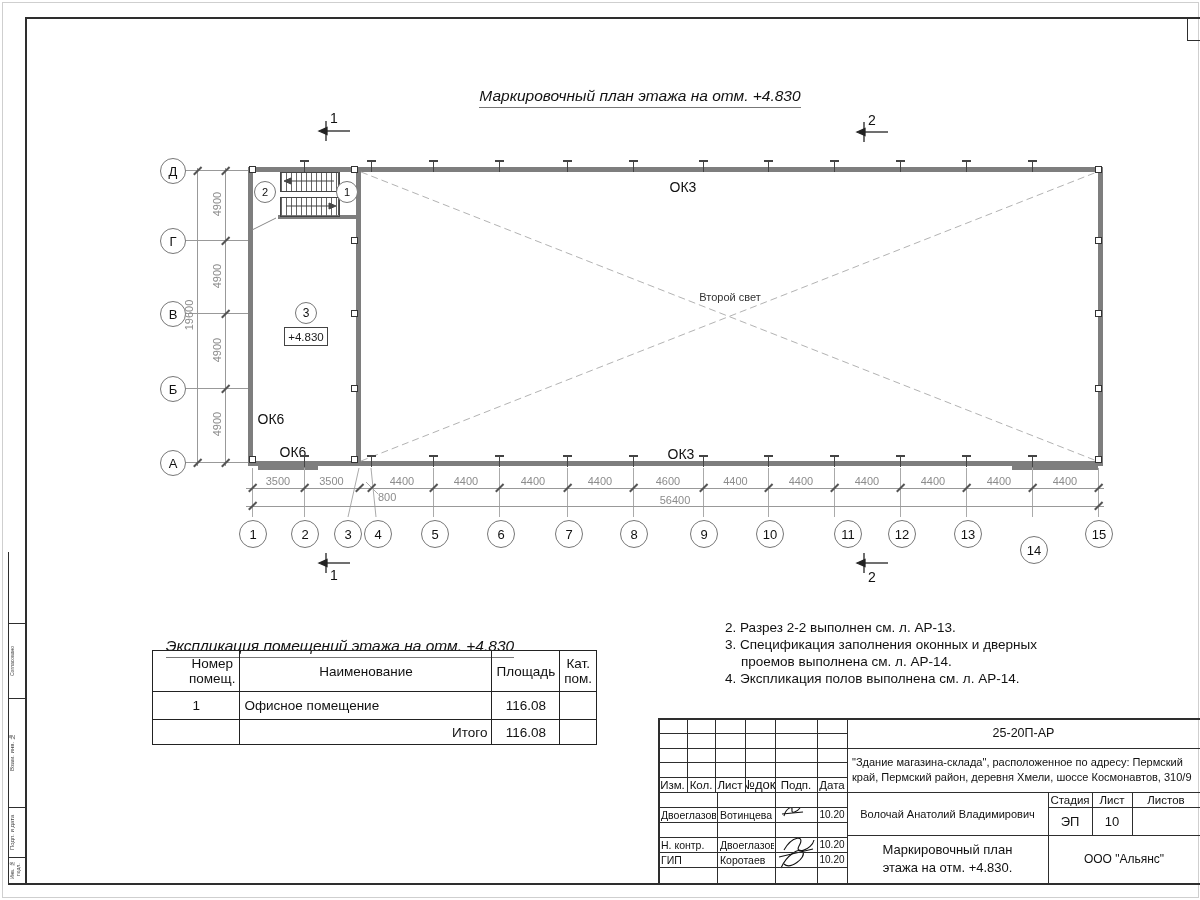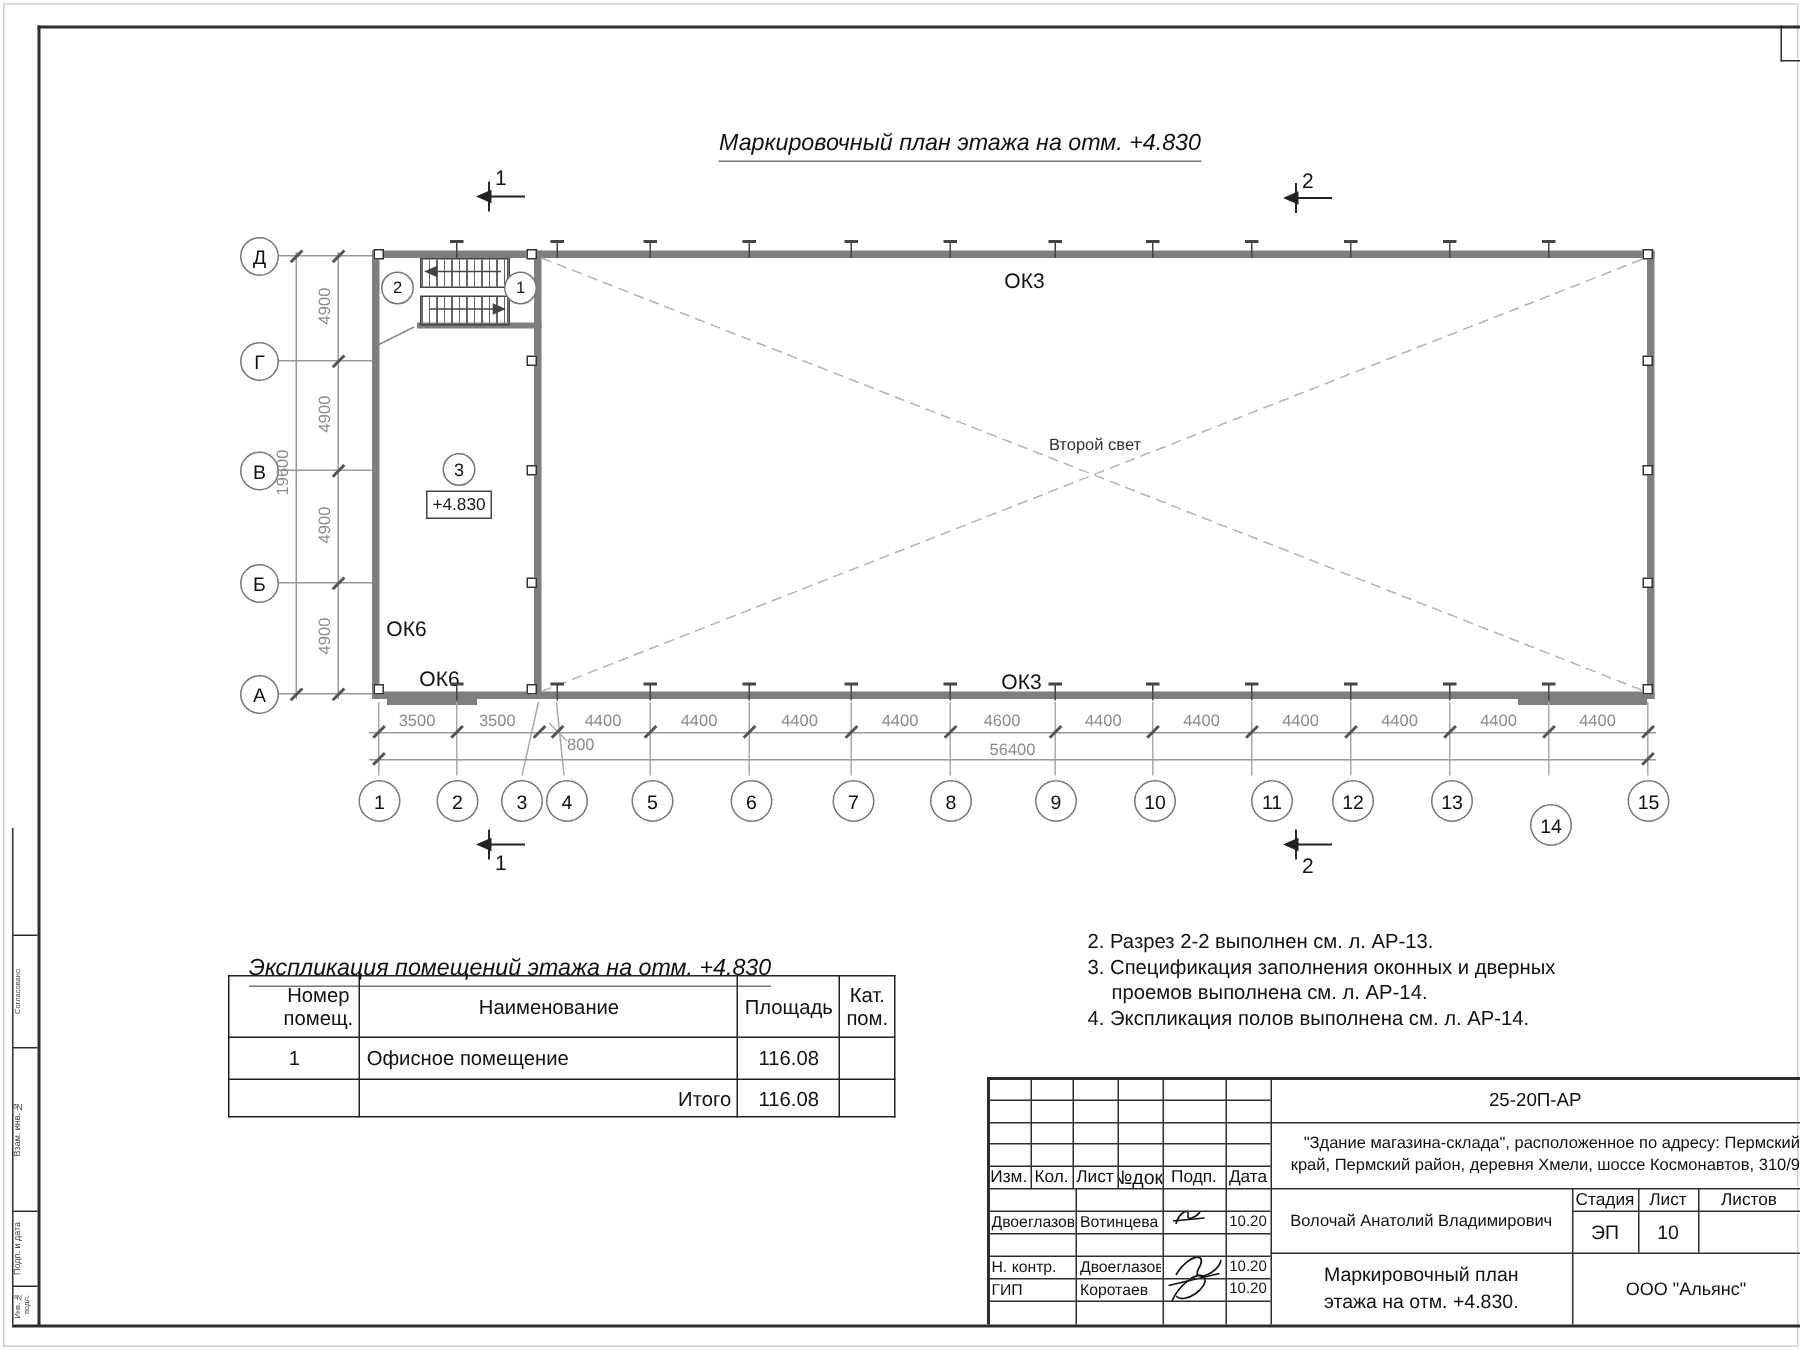--- a/index.html
+++ b/index.html
@@ -22,21 +22,21 @@
           repeating-linear-gradient(90deg,#666 0 1px,transparent 1px 5px);}
   .title-it{font-style:italic;font-size:15.5px;color:#111;
             border-bottom:1px solid #777;padding-bottom:2px;white-space:nowrap;}
   .secnum{position:absolute;font-size:14px;color:#111;}
   
   #legend-table{position:absolute;left:152px;top:650px;border-collapse:collapse;}
   #legend-table td{border:1.5px solid #222;font-size:13.5px;color:#111;
                    padding:0 4px;text-align:center;vertical-align:middle;}
   
   .tb{position:absolute;display:flex;align-items:center;justify-content:center;
-      text-align:right;color:#111;overflow:hidden;}
+      text-align:left;color:#111;overflow:hidden;}
   .tbl{justify-content:flex-start;text-align:left;}
   .vtext{position:absolute;writing-mode:vertical-rl;transform:rotate(180deg);
          font-size:6px;color:#444;text-align:center;}
   svg{position:absolute;left:0;top:0;pointer-events:none;}
 </style>
 </head>
 <body>
 
 <div class="abs" style="left:2px;top:2px;width:1195px;height:894px;border:1px solid #cfcfcf;"></div>
 <div class="ln dk" style="left:25px;top:17px;width:1175px;height:1.5px;"></div>

